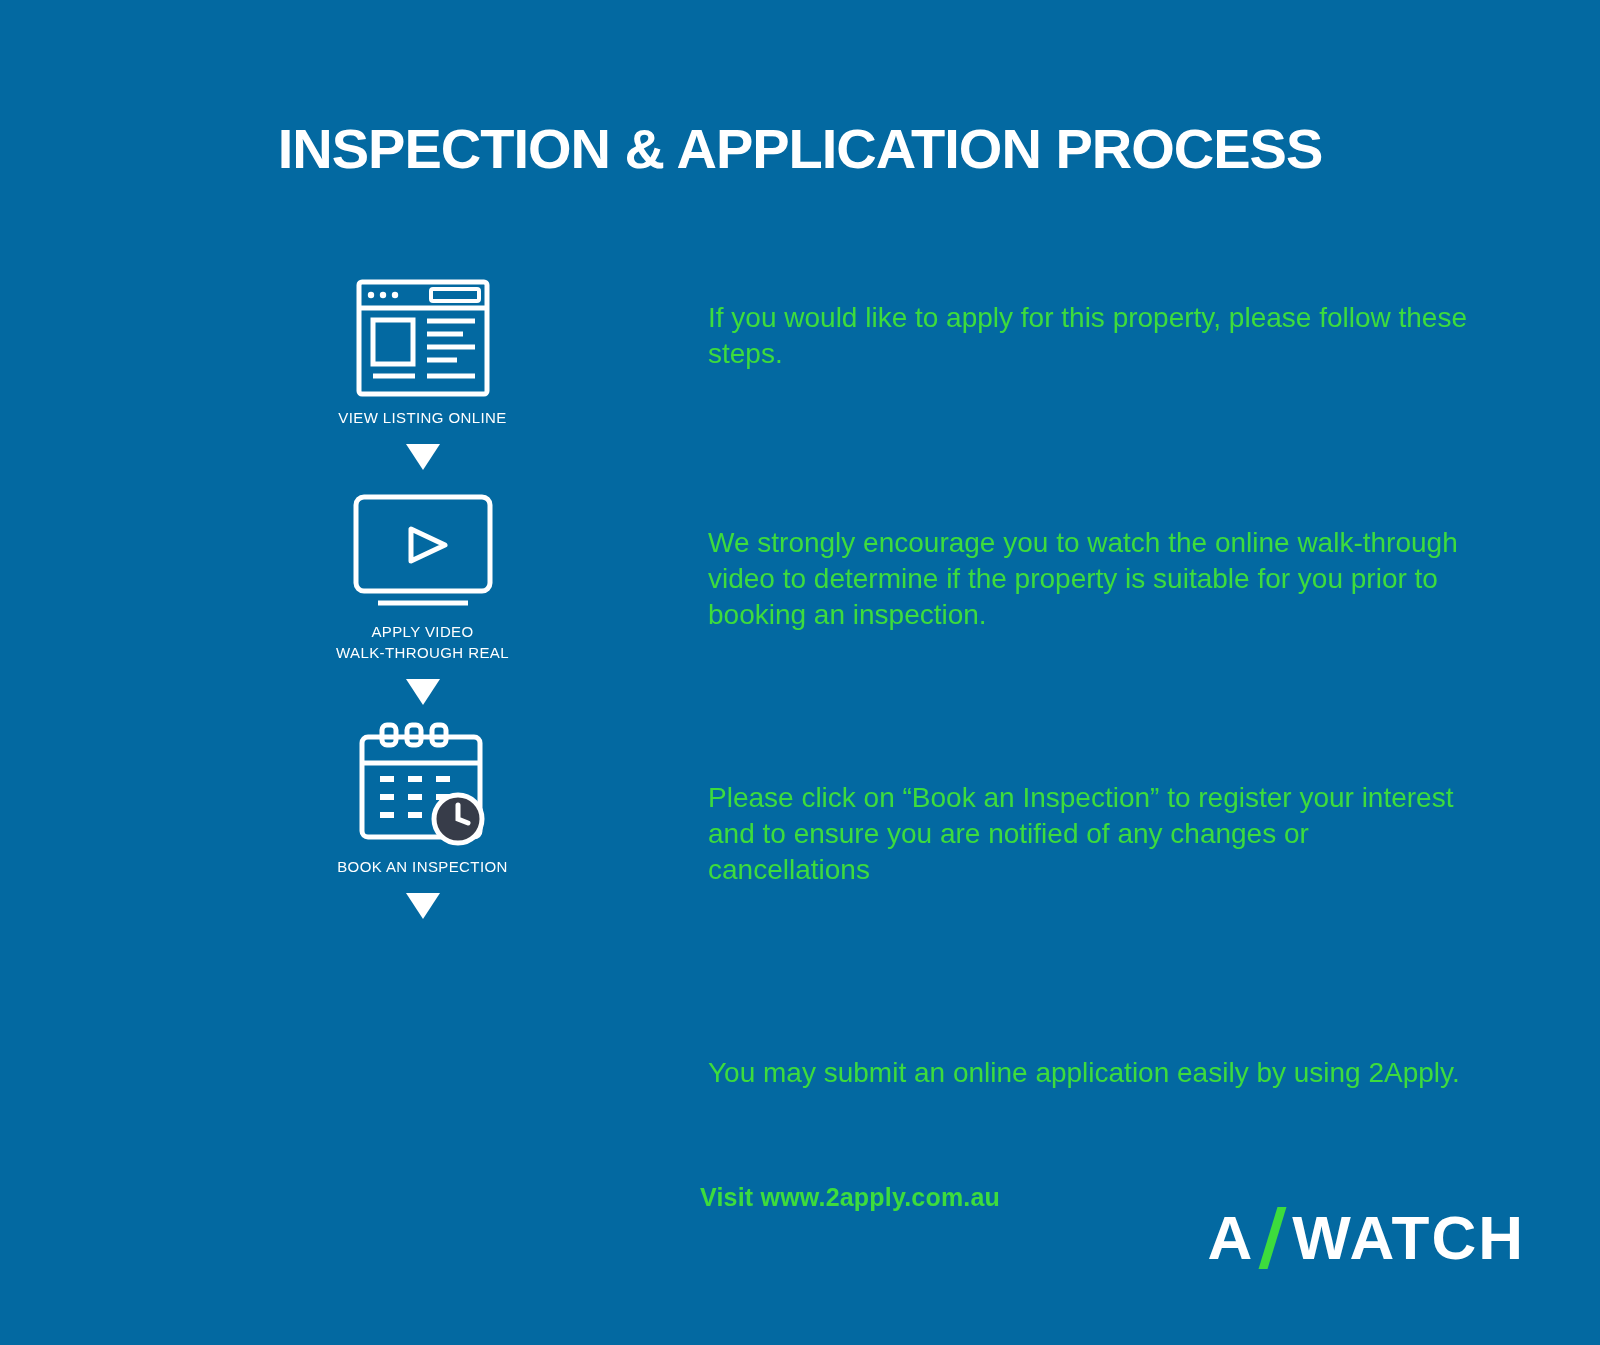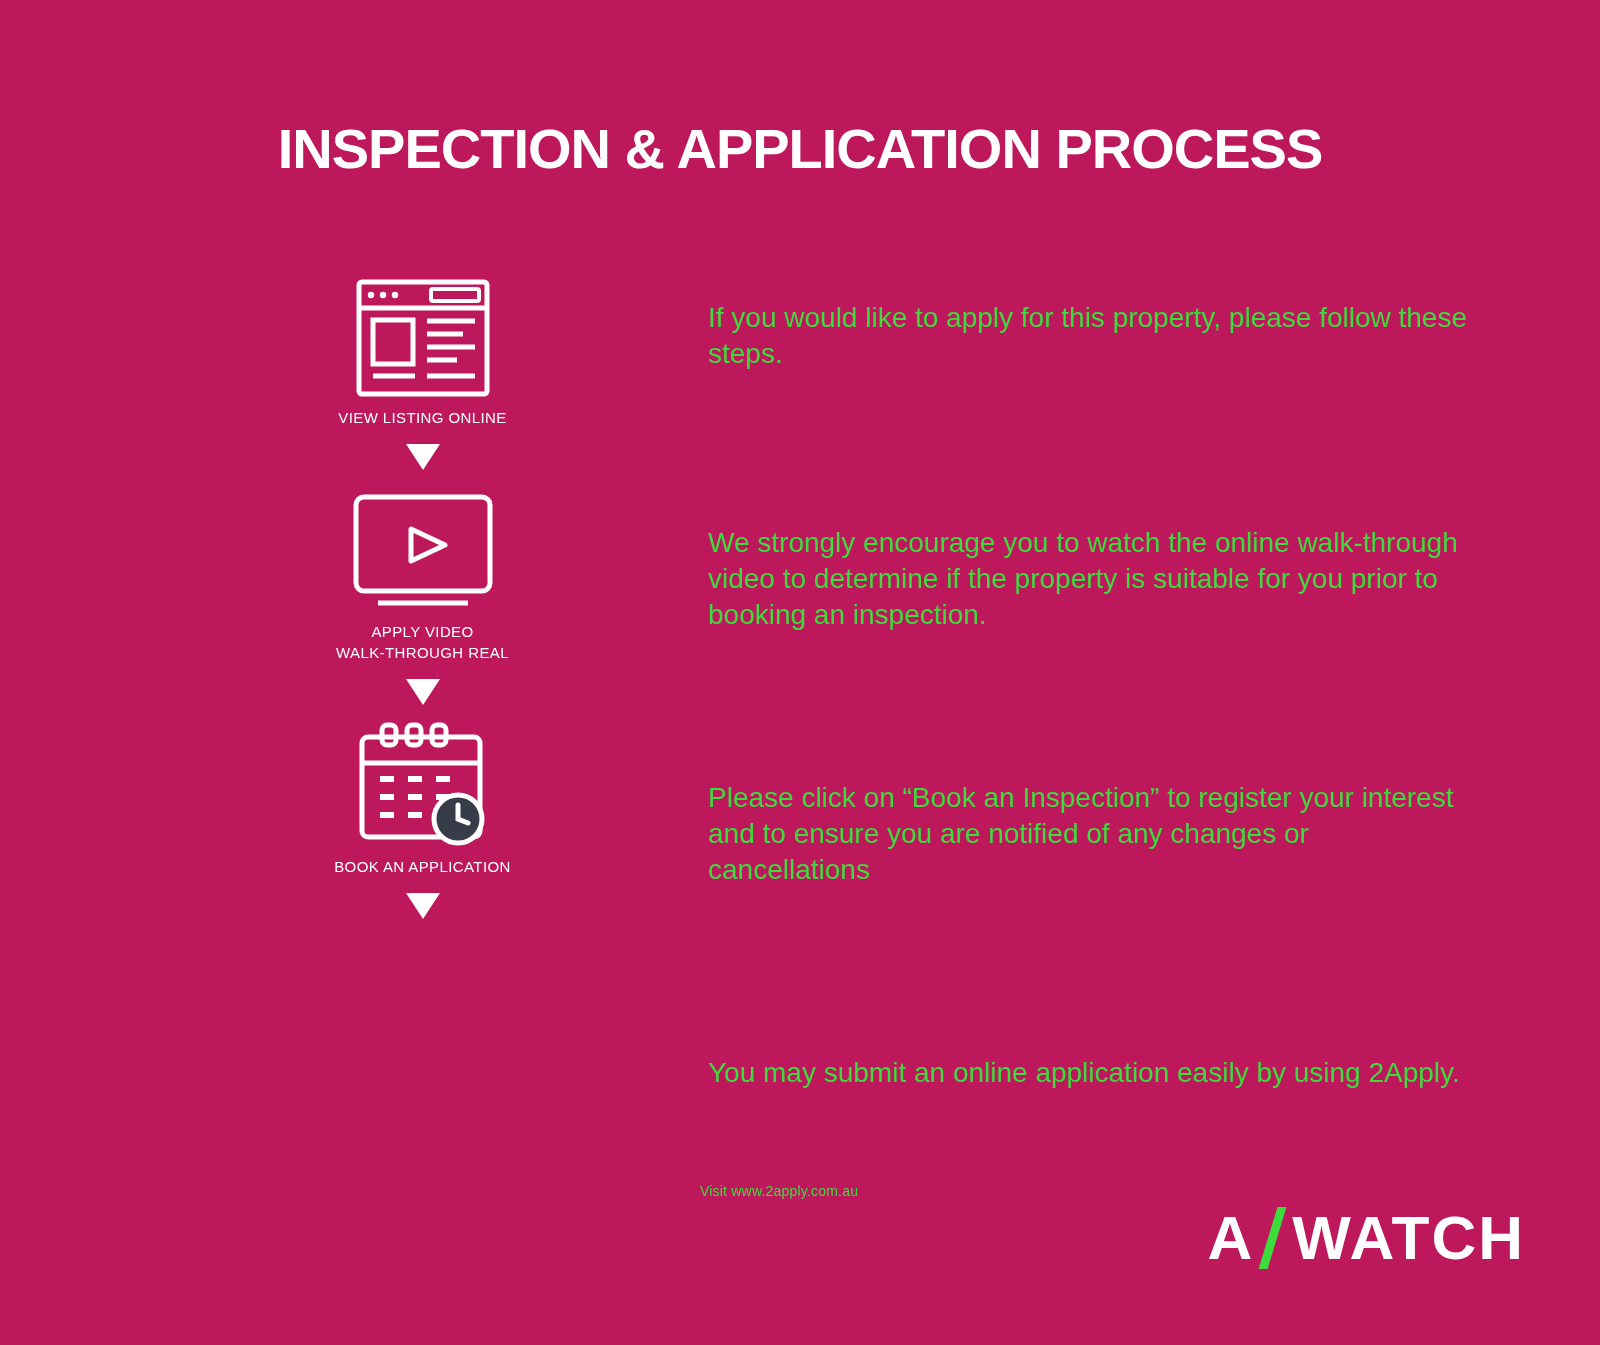--- a/index.html
+++ b/index.html
@@ -7,21 +7,21 @@
     width: 1600px;
     height: 1345px;
     background: #373c49;
     font-family: "Liberation Sans", sans-serif;
     overflow: hidden;
   }
   .page {
     position: relative;
     width: 1600px;
     height: 1345px;
-    background: #be185d;
+    background: #0369a1;
   }
 
   
   .title {
     position: absolute;
     left: 0;
     top: 118px;
     width: 1600px;
     text-align: center;
     color: #ffffff;
@@ -82,22 +82,22 @@
   .copy.c1 { top: 300px; }
   .copy.c2 { top: 525px; }
   .copy.c3 { top: 780px; }
   .copy.c4 { top: 1055px; }
 
   .visit {
     position: absolute;
     left: 700px;
     top: 1183px;
     color: #3ddc3d;
-    font-size: 14px;
-    font-weight: normal;
+    font-size: 25px;
+    font-weight: bold;
     letter-spacing: 0.2px;
   }
 
   
   .logo {
     position: absolute;
     right: 75px;
     bottom: 72px;
     display: flex;
     align-items: center;
@@ -189,21 +189,21 @@
           <line x1="88" y1="60" x2="102" y2="60" stroke-width="6"></line>
           <line x1="32" y1="78" x2="46" y2="78" stroke-width="6"></line>
           <line x1="60" y1="78" x2="74" y2="78" stroke-width="6"></line>
           <line x1="88" y1="78" x2="102" y2="78" stroke-width="6"></line>
           <line x1="32" y1="96" x2="46" y2="96" stroke-width="6"></line>
           <line x1="60" y1="96" x2="74" y2="96" stroke-width="6"></line>
           <circle cx="110" cy="100" r="24" fill="#373c49" stroke-width="5"></circle>
           <polyline points="110,86 110,100 120,104" stroke-width="5" stroke-linecap="round"></polyline>
         </svg>
       </div>
-      <div class="step-label">BOOK AN APPLICATION</div>
+      <div class="step-label">BOOK AN INSPECTION</div>
     </div>
 
     <div class="arrow">
         <div class="tri"></div>
       </div>
 
 
   </div>
 
   <div class="copy c1">If you would like to apply for this property, please follow these steps.</div>

